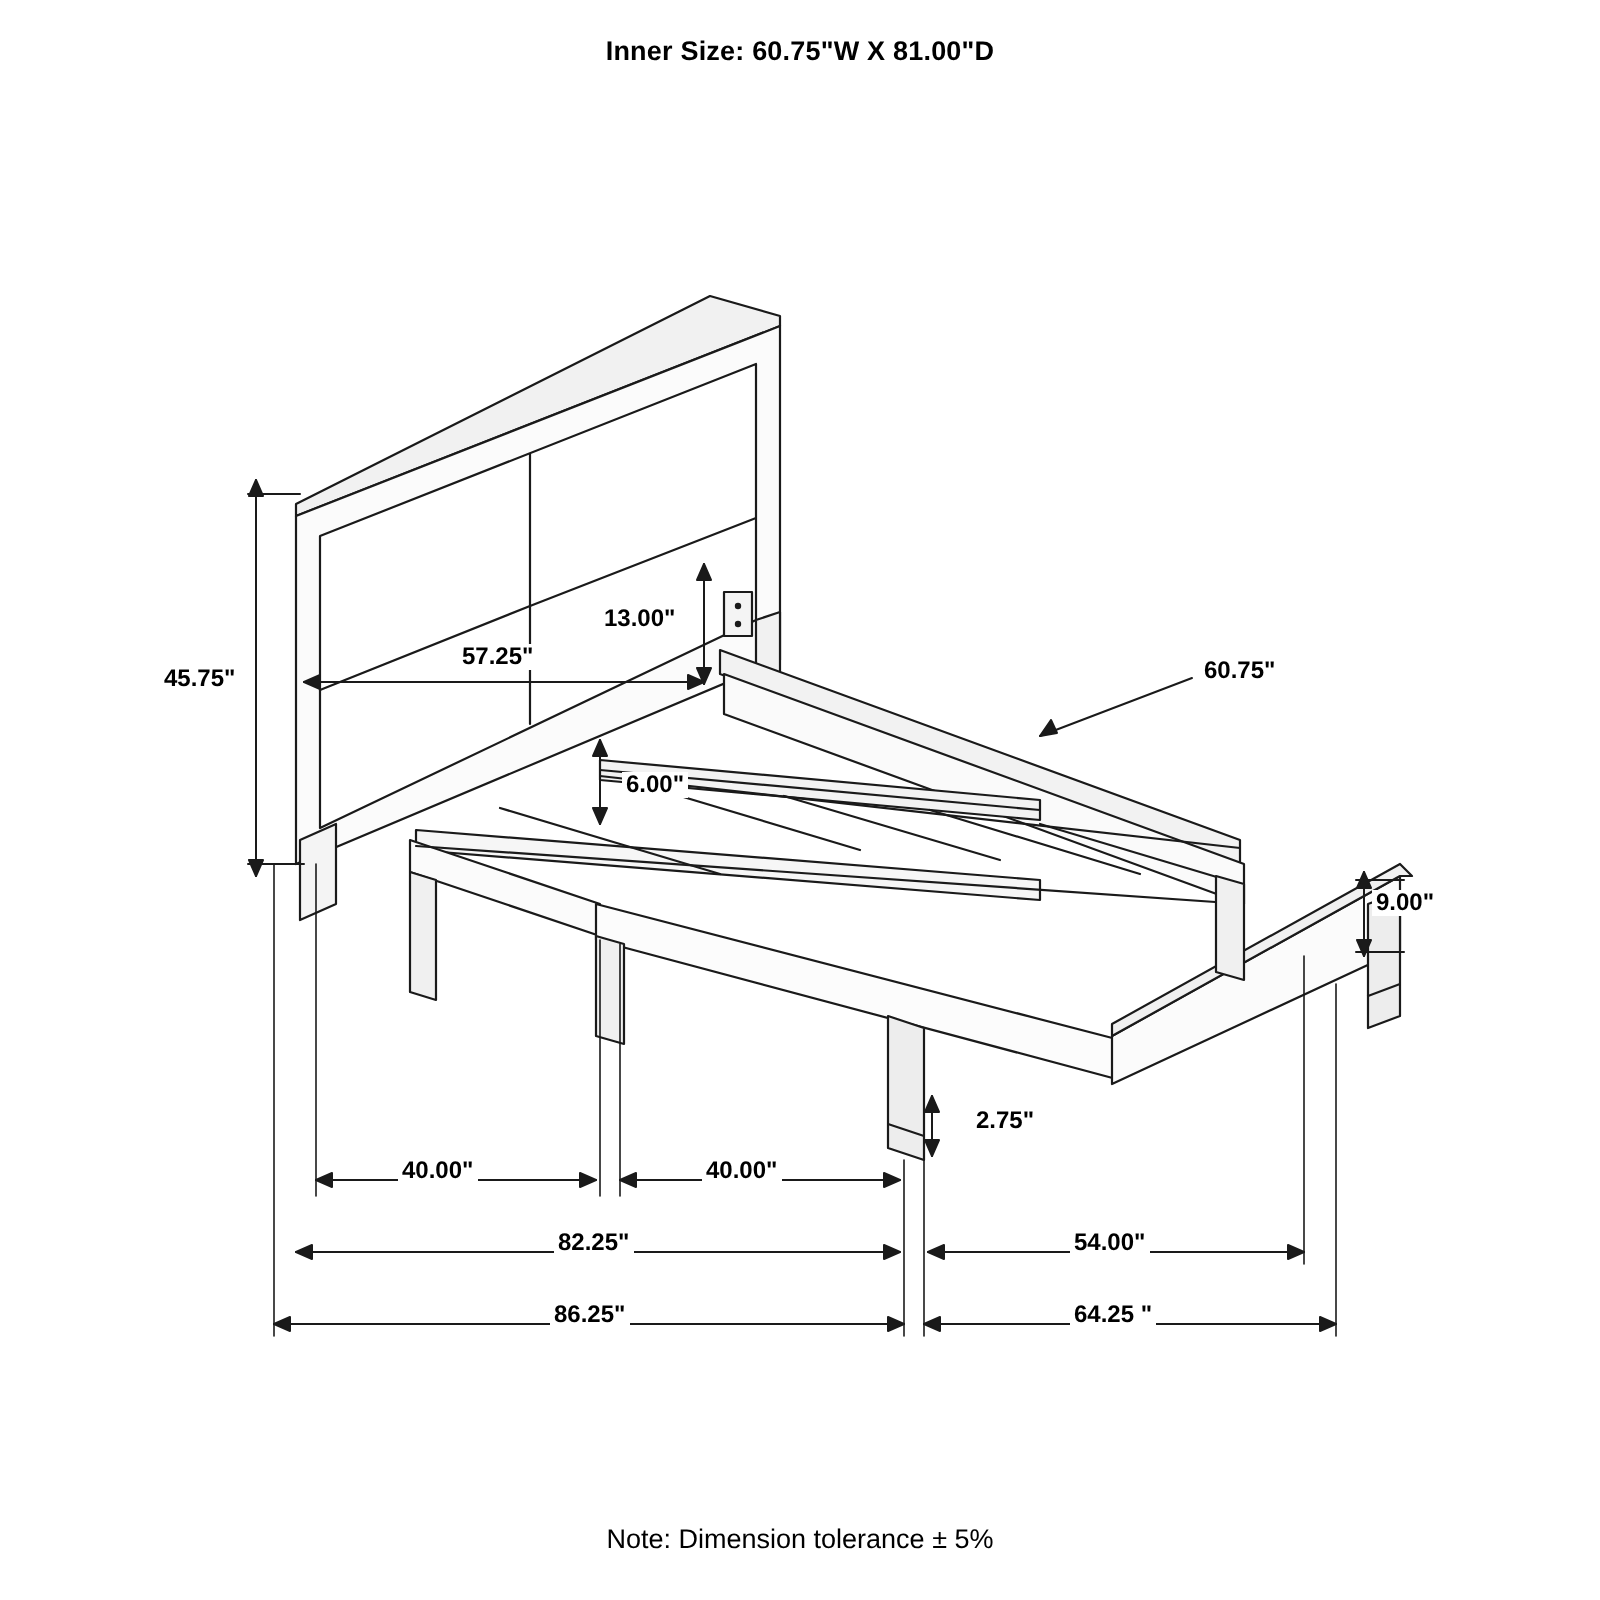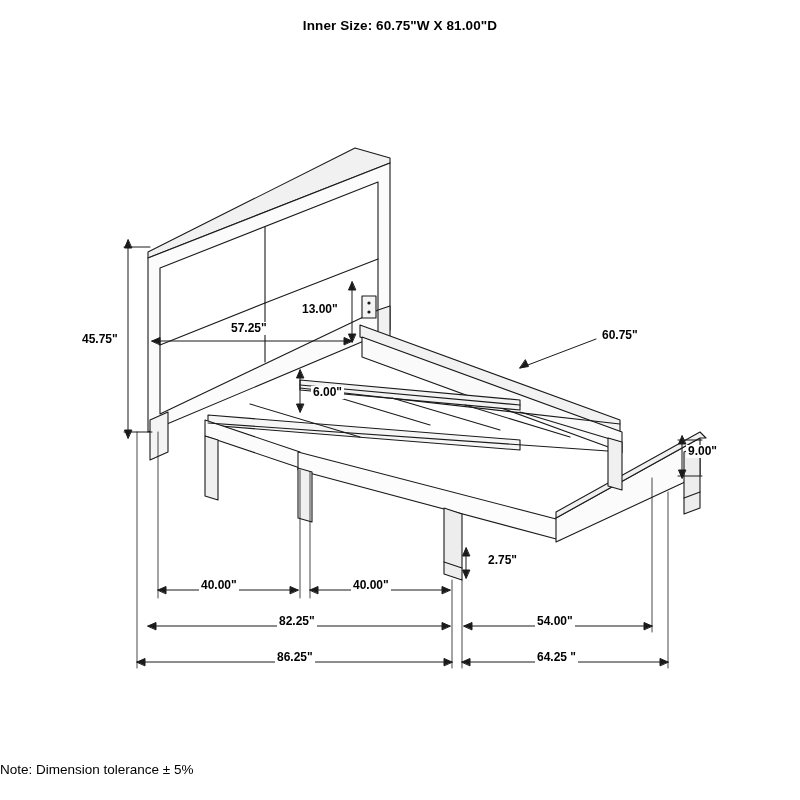--- a/index.html
+++ b/index.html
@@ -28,21 +28,21 @@
     text-align: center;
     font-size: 13.5px;
     font-weight: bold;
     letter-spacing: 0.1px;
   }
   .footnote {
     position: absolute;
     top: 762px;
     left: 0;
     width: 800px;
-    text-align: left;
+    text-align: center;
     font-size: 13.5px;
     font-weight: normal;
   }
   svg.diagram {
     position: absolute;
     top: 0;
     left: 0;
     width: 800px;
     height: 800px;
   }

